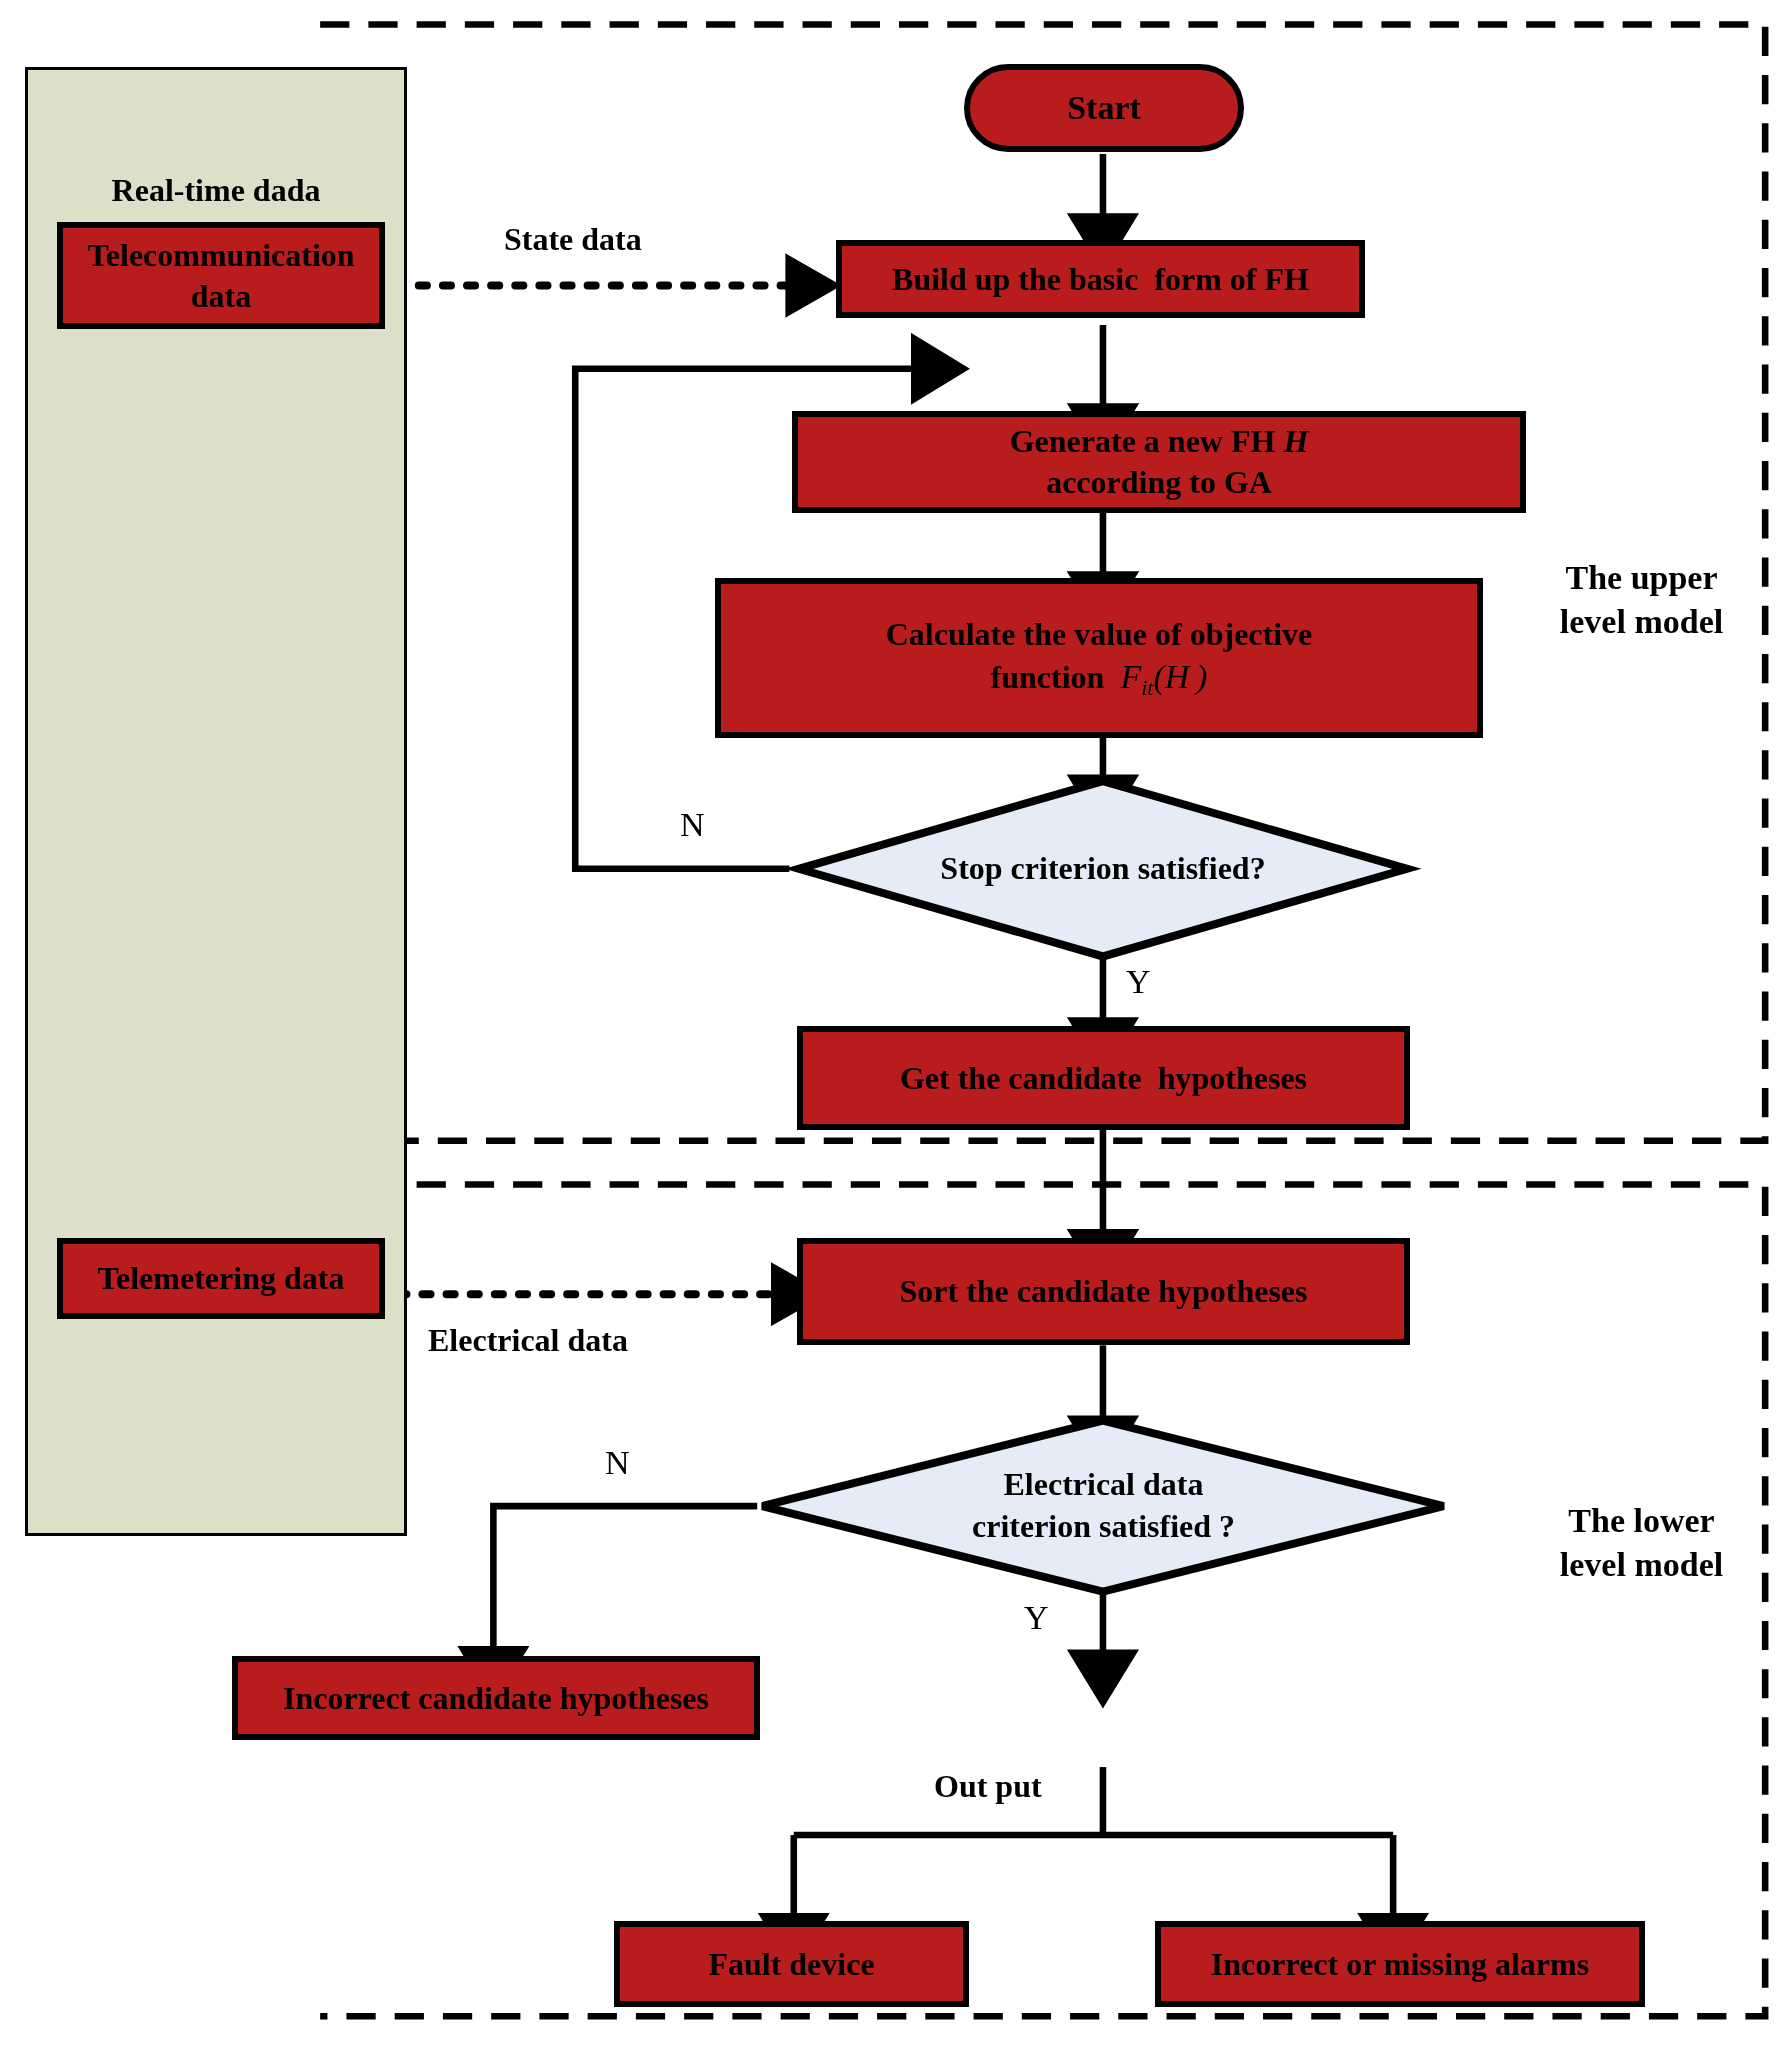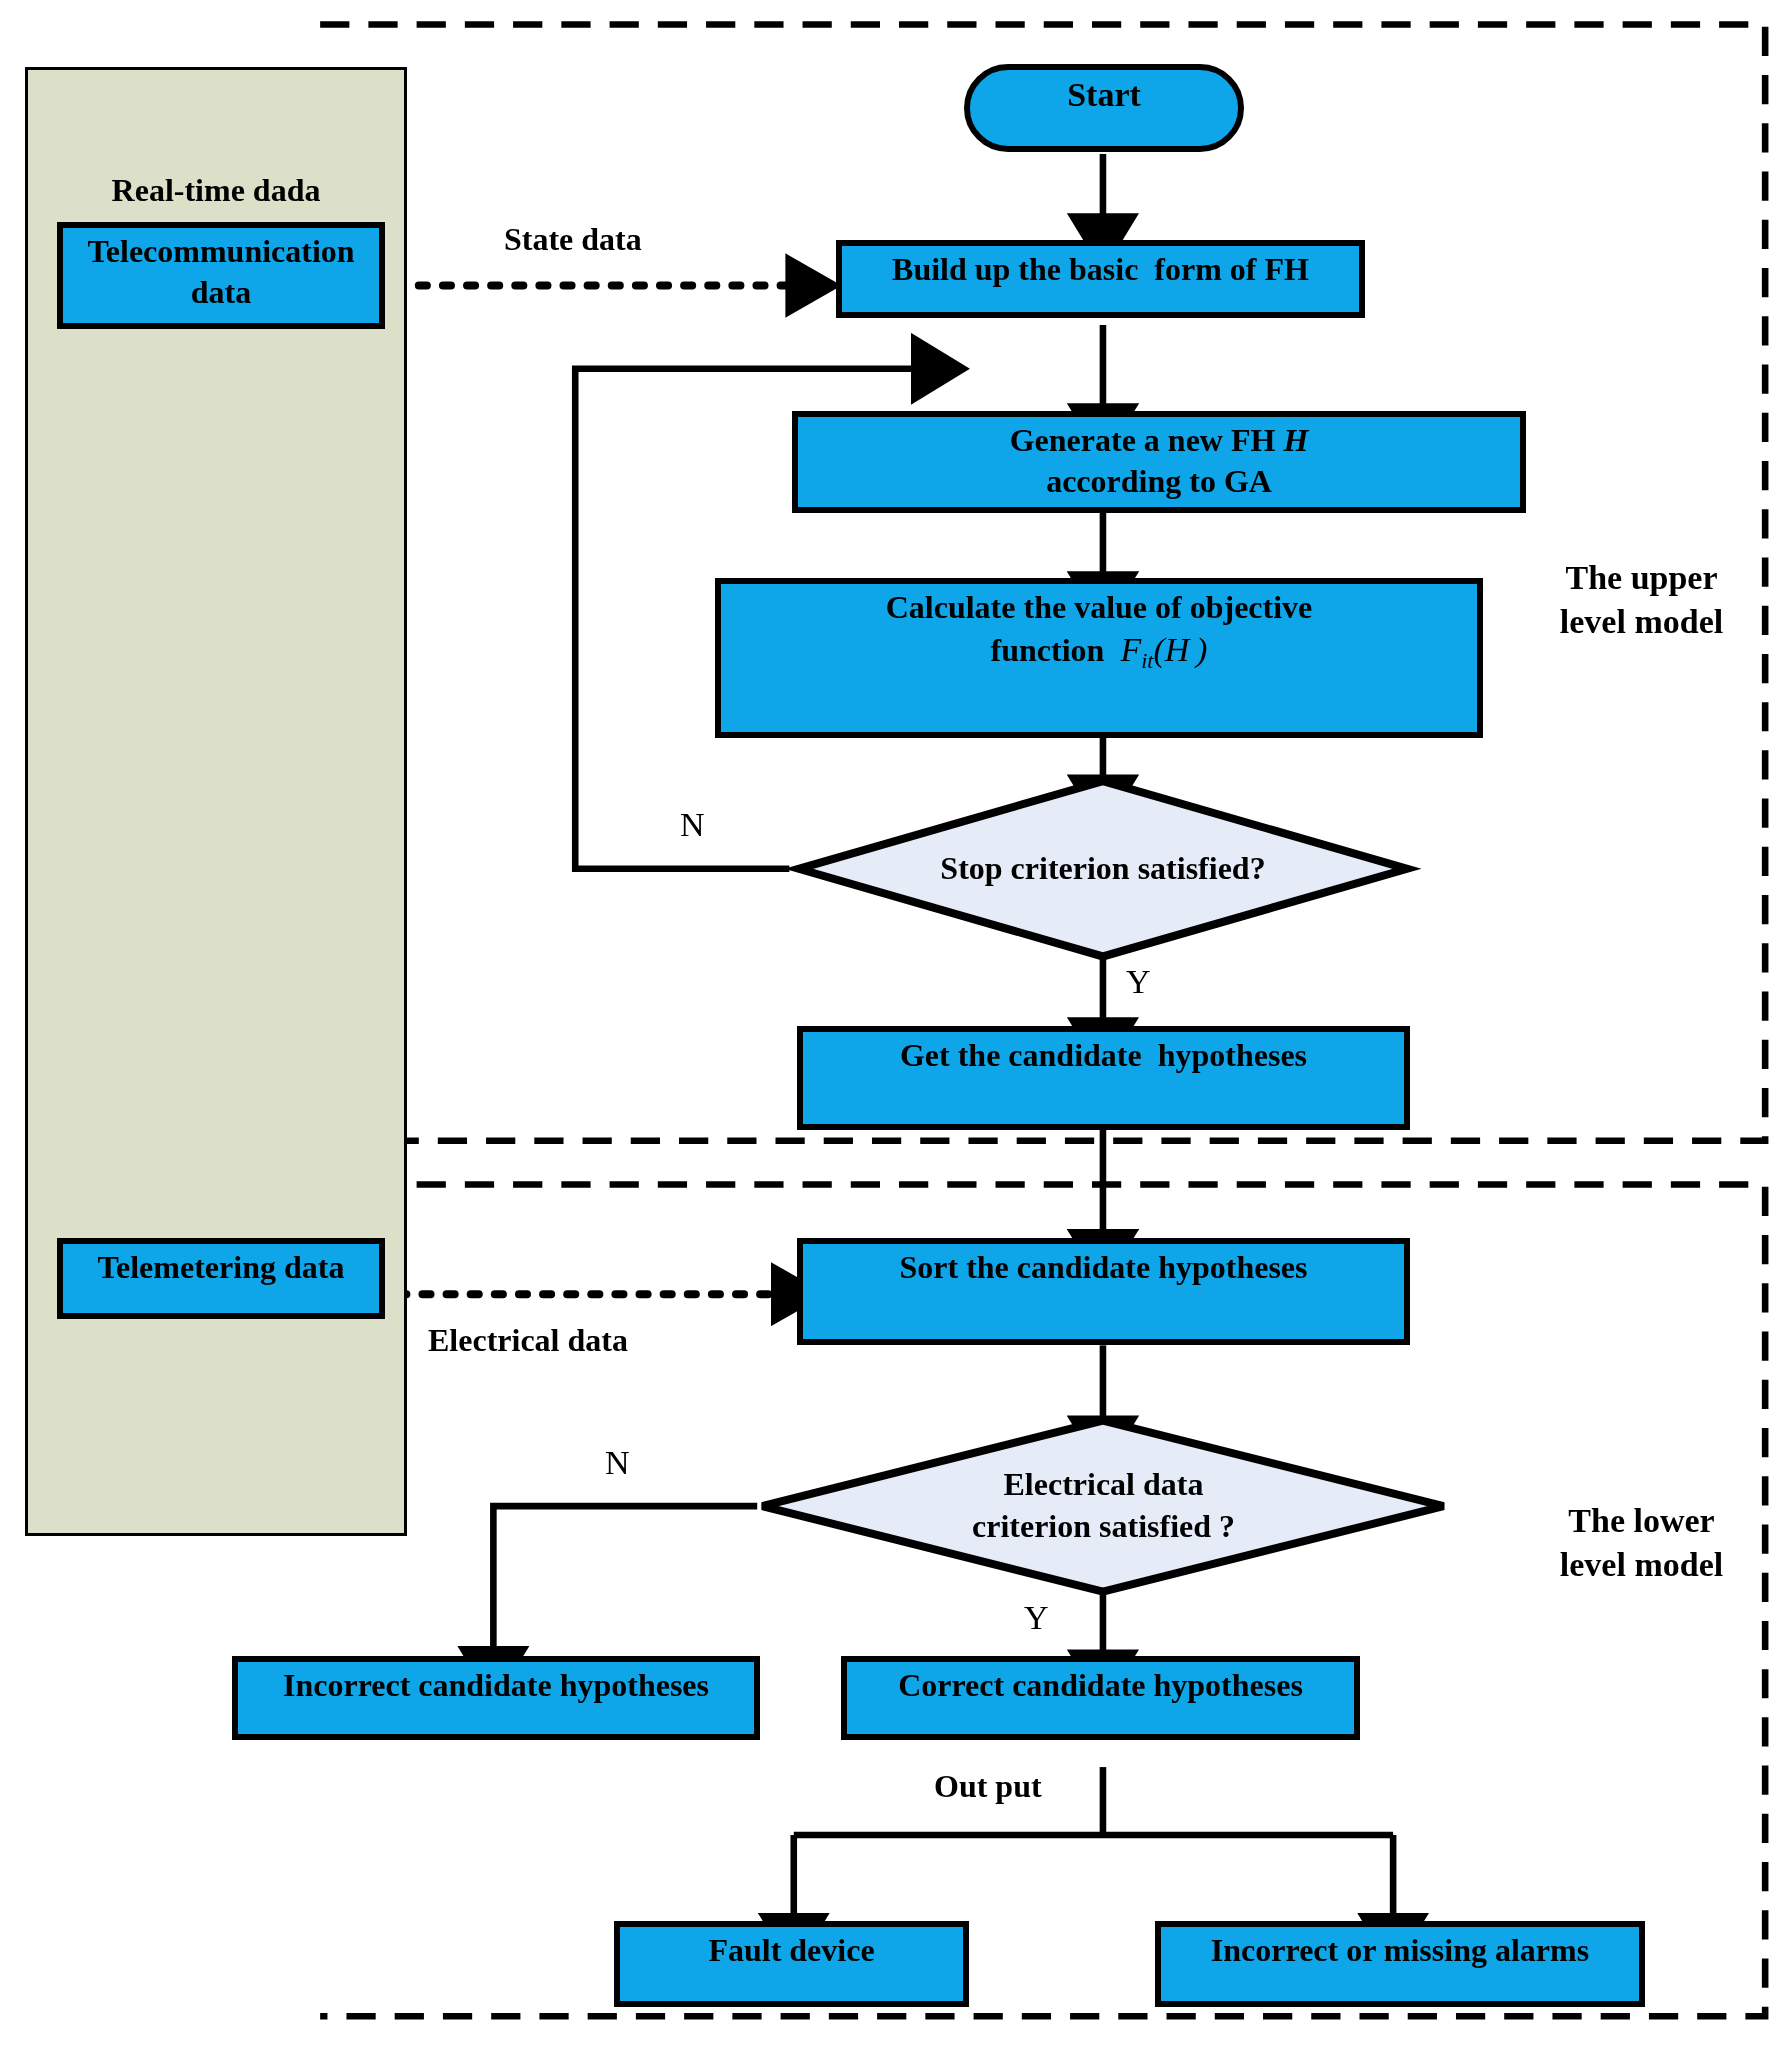--- a/index.html
+++ b/index.html
@@ -21,23 +21,24 @@
     position: absolute;
     left: 0;
     top: 0;
     width: 1790px;
     height: 2046px;
   }
   
   .node {
     position: absolute;
     box-sizing: border-box;
-    background: #0ea5e9;
+    background: #b91c1c;
     border: 6.6px solid #000000;
     display: flex;
+    align-items: center;
     justify-content: center;
     text-align: center;
     font-weight: bold;
     color: #000000;
     line-height: 1.28;
     padding: 2.9px 7.3px;
   }
   .node.terminator {
     border-radius: 51px;
   }
@@ -221,23 +222,20 @@
 
   <div class="diamond-wrap" style="left:763px; top:1420px; width:681px; height:171px;">
     <div class="diamond-label" style="white-space:pre-line;">Electrical data
 criterion satisfied ?</div>
   </div>
 
   <div class="node" style="left:232px; top:1656px; width:528px; height:84px;">
     <span class="node-text fs-44">Incorrect candidate hypotheses</span>
   </div>
 
-  <div class="node" style="left:841px; top:1656px; width:519px; height:84px;">
-    <span class="node-text fs-44">Correct candidate hypotheses</span>
-  </div>
 
   <div class="node" style="left:614px; top:1921px; width:355px; height:86px;">
     <span class="node-text fs-44">Fault device</span>
   </div>
 
   <div class="node" style="left:1155px; top:1921px; width:490px; height:86px;">
     <span class="node-text fs-44">Incorrect or missing alarms</span>
   </div>
 
   <div class="edge-label bold" style="left:504px; top:219px; font-size:32px;">State data</div>

